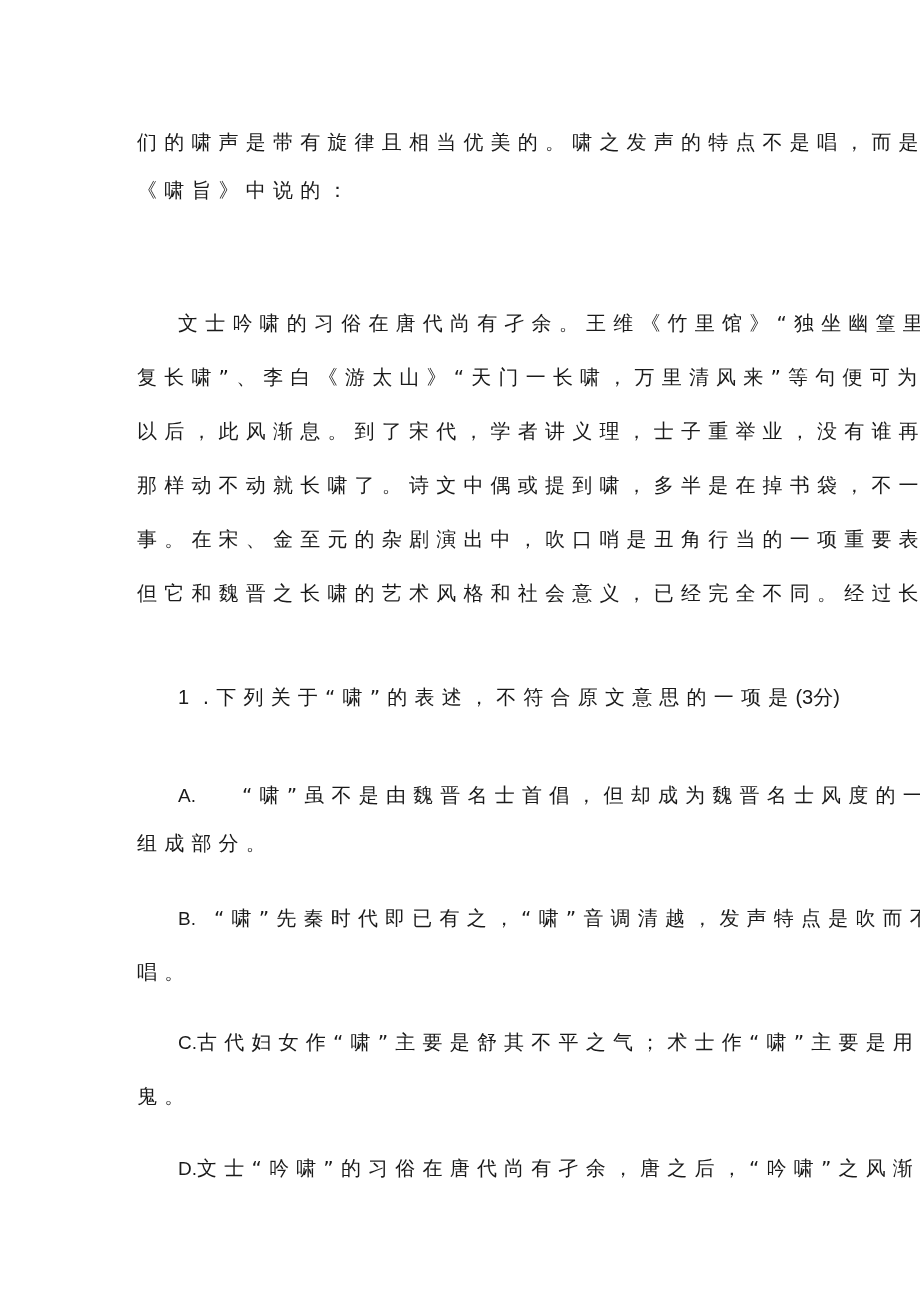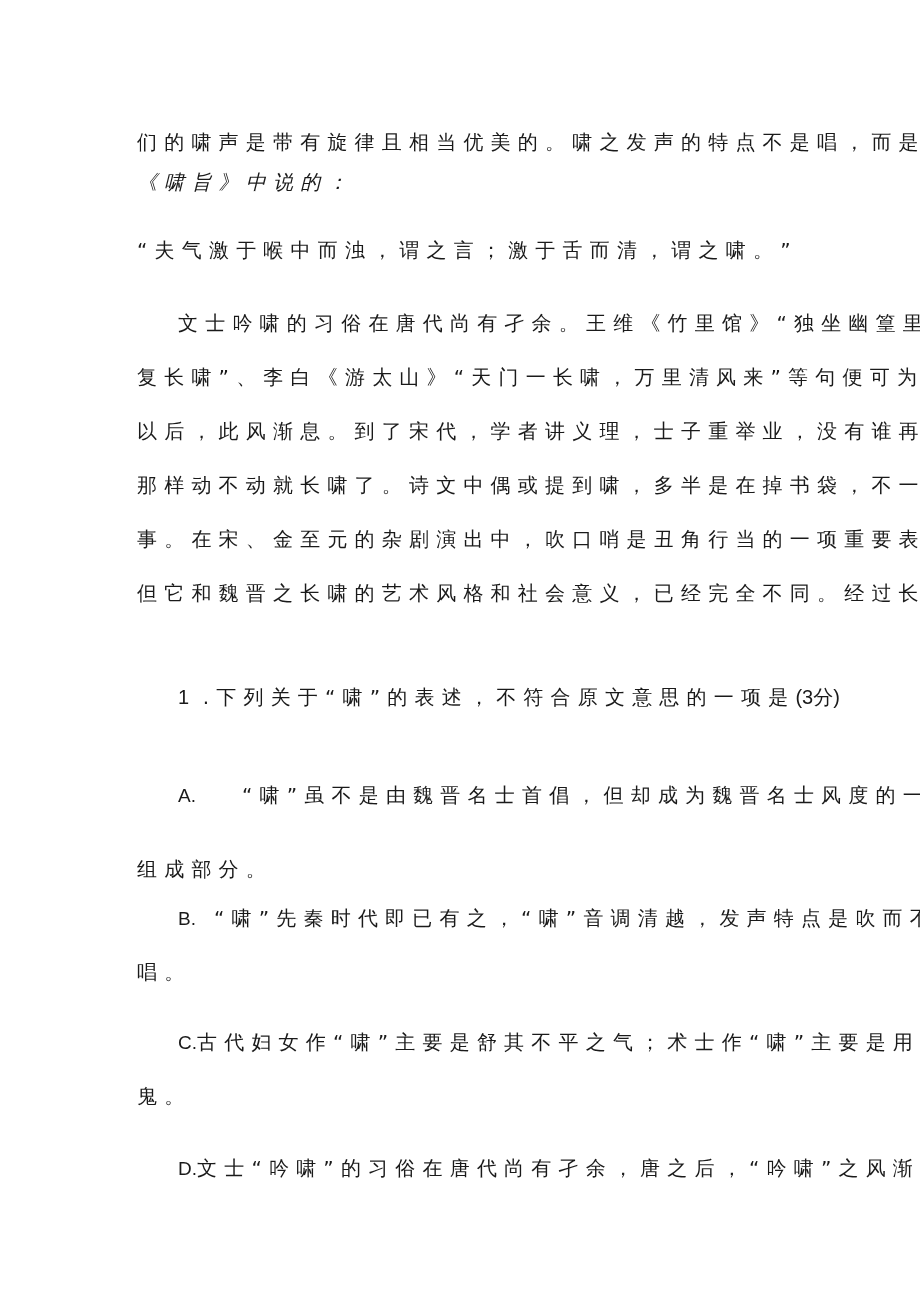--- a/index.html
+++ b/index.html
@@ -13,39 +13,38 @@
   .gap { display: inline-block; width: 46px; }
   .gap-sm { display: inline-block; width: 18px; }
   .q-num { letter-spacing: 0; font-family: "Liberation Sans", sans-serif; }
 </style>
 </head>
 <body>
 
 <div class="page">
 
   <div class="line" style="top:127px;">们的啸声是带有旋律且相当优美的。啸之发声的特点不是唱，而是吹。正像</div>
-  <div class="line" style="top:167px;font-style:italic;">《啸旨》中说的：</div>
-  <div class="line" style="top:235px;">“夫气激于喉中而浊，谓之言；激于舌而清，谓之啸。”</div>
+  <div class="line" style="top:175px;">《啸旨》中说的：</div>
 
   <div class="line indent" style="top:308px;">文士吟啸的习俗在唐代尚有孑余。王维《竹里馆》“独坐幽篁里，弹琴</div>
   <div class="line" style="top:362px;">复长啸”、李白《游太山》“天门一长啸，万里清风来”等句便可为证。唐</div>
   <div class="line" style="top:416px;">以后，此风渐息。到了宋代，学者讲义理，士子重举业，没有谁再像魏晋时</div>
   <div class="line" style="top:470px;">那样动不动就长啸了。诗文中偶或提到啸，多半是在掉书袋，不一定实有其</div>
   <div class="line" style="top:524px;">事。在宋、金至元的杂剧演出中，吹口哨是丑角行当的一项重要表演技巧。</div>
   <div class="line" style="top:578px;">但它和魏晋之长啸的艺术风格和社会意义，已经完全不同。经过长时间的隔</div>
 
   <div class="line indent" style="top:682px;">
     <span class="q-num">1</span>
     <span>.下列关于“啸”的表述，不符合原文意思的一项是</span><span class="q-num">(3分)</span>
   </div>
 
   <div class="line indent" style="top:780px;">
     <span class="opt-label">A.</span><span class="gap"></span><span>“啸”虽不是由魏晋名士首倡，但却成为魏晋名士风度的一个</span>
   </div>
-  <div class="line" style="top:854px;">组成部分。</div>
+  <div class="line" style="top:828px;">组成部分。</div>
 
   <div class="line indent" style="top:903px;">
     <span class="opt-label">B.</span><span class="gap-sm"></span><span>“啸”先秦时代即已有之，“啸”音调清越，发声特点是吹而不是</span>
   </div>
   <div class="line" style="top:957px;">唱。</div>
 
   <div class="line indent" style="top:1027px;">
     <span class="opt-label">C.</span><span>古代妇女作“啸”主要是舒其不平之气；术士作“啸”主要是用来召</span>
   </div>
   <div class="line" style="top:1081px;">鬼。</div>

